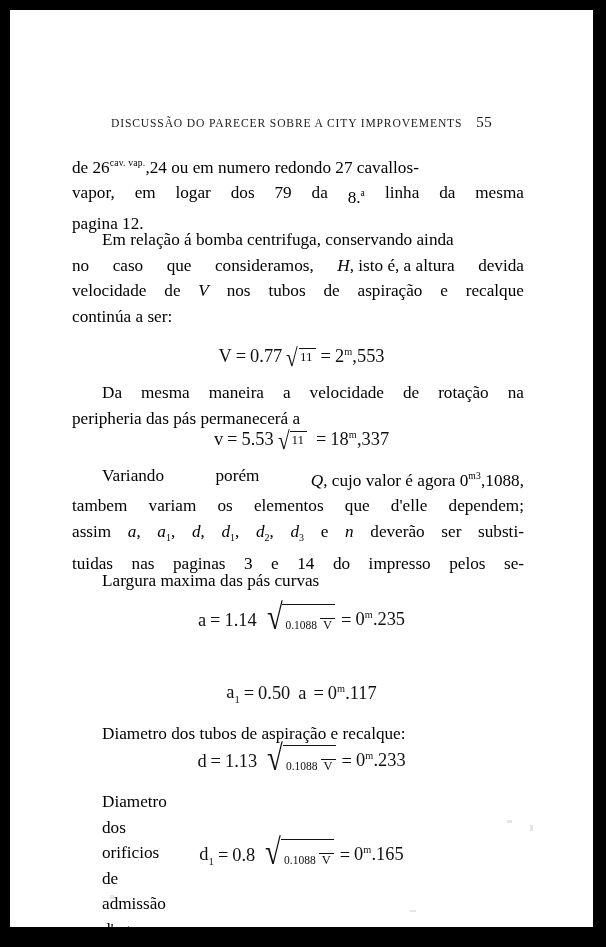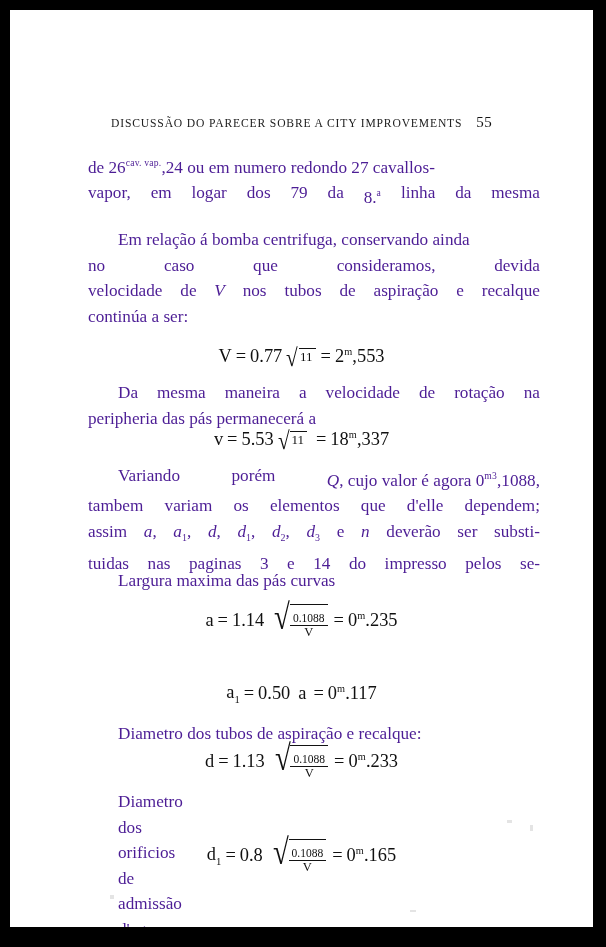--- a/index.html
+++ b/index.html
@@ -57,22 +57,21 @@
     letter-spacing: 0.3px;
   }
 
   
   .block {
     position: absolute;
     left: 62px;
     width: 452px;
     font-size: 17.2px;
     line-height: 25.6px;
-    color: #4c1d95;
-    margin-left: 16px;
+    color: #000000;
   }
   .line { white-space: nowrap; }
   
   .jline {
     display: flex;
     justify-content: space-between;
     white-space: nowrap;
   }
   .jline > span { display: inline-block; }
 
@@ -131,21 +130,21 @@
   .radical-frac .sign {
     font-size: 36px;
     line-height: 36px;
     transform: scaleX(0.8);
     position: relative;
     top: -3px;
     left: 2px;
   }
   .frac {
     display: inline-flex;
-    flex-direction: column;
+    flex-direction: row;
     align-items: center;
     justify-content: center;
     border-top: 1.5px solid #121212;
     padding-top: 7px;
     margin-top: 2px;
     font-size: 11.5px;
     line-height: 13px;
   }
   .frac .num { padding: 0 3px; }
   .frac .den {
@@ -182,29 +181,31 @@
       <span>em</span>
       <span>logar</span>
       <span>dos</span>
       <span>79</span>
       <span>da</span>
       <span><span>8.</span><sup class="sm">a</sup></span>
       <span>linha</span>
       <span>da</span>
       <span>mesma</span>
     </div>
+    <div class="line">pagina 12.</div>
   </div>
 
   <div class="block" style="top:217px;">
     <div class="line" style="text-indent:30px;">Em relação á bomba centrifuga, conservando ainda</div>
     <div class="jline">
       <span>no</span>
       <span>caso</span>
       <span>que</span>
       <span>consideramos,</span>
+      <span><i class="var">H</i><span>, isto é, a altura</span></span>
       <span>devida</span>
     </div>
     <div class="jline">
       <span>velocidade</span>
       <span>de</span>
       <span><i class="var">V</i></span>
       <span>nos</span>
       <span>tubos</span>
       <span>de</span>
       <span>aspiração</span>

